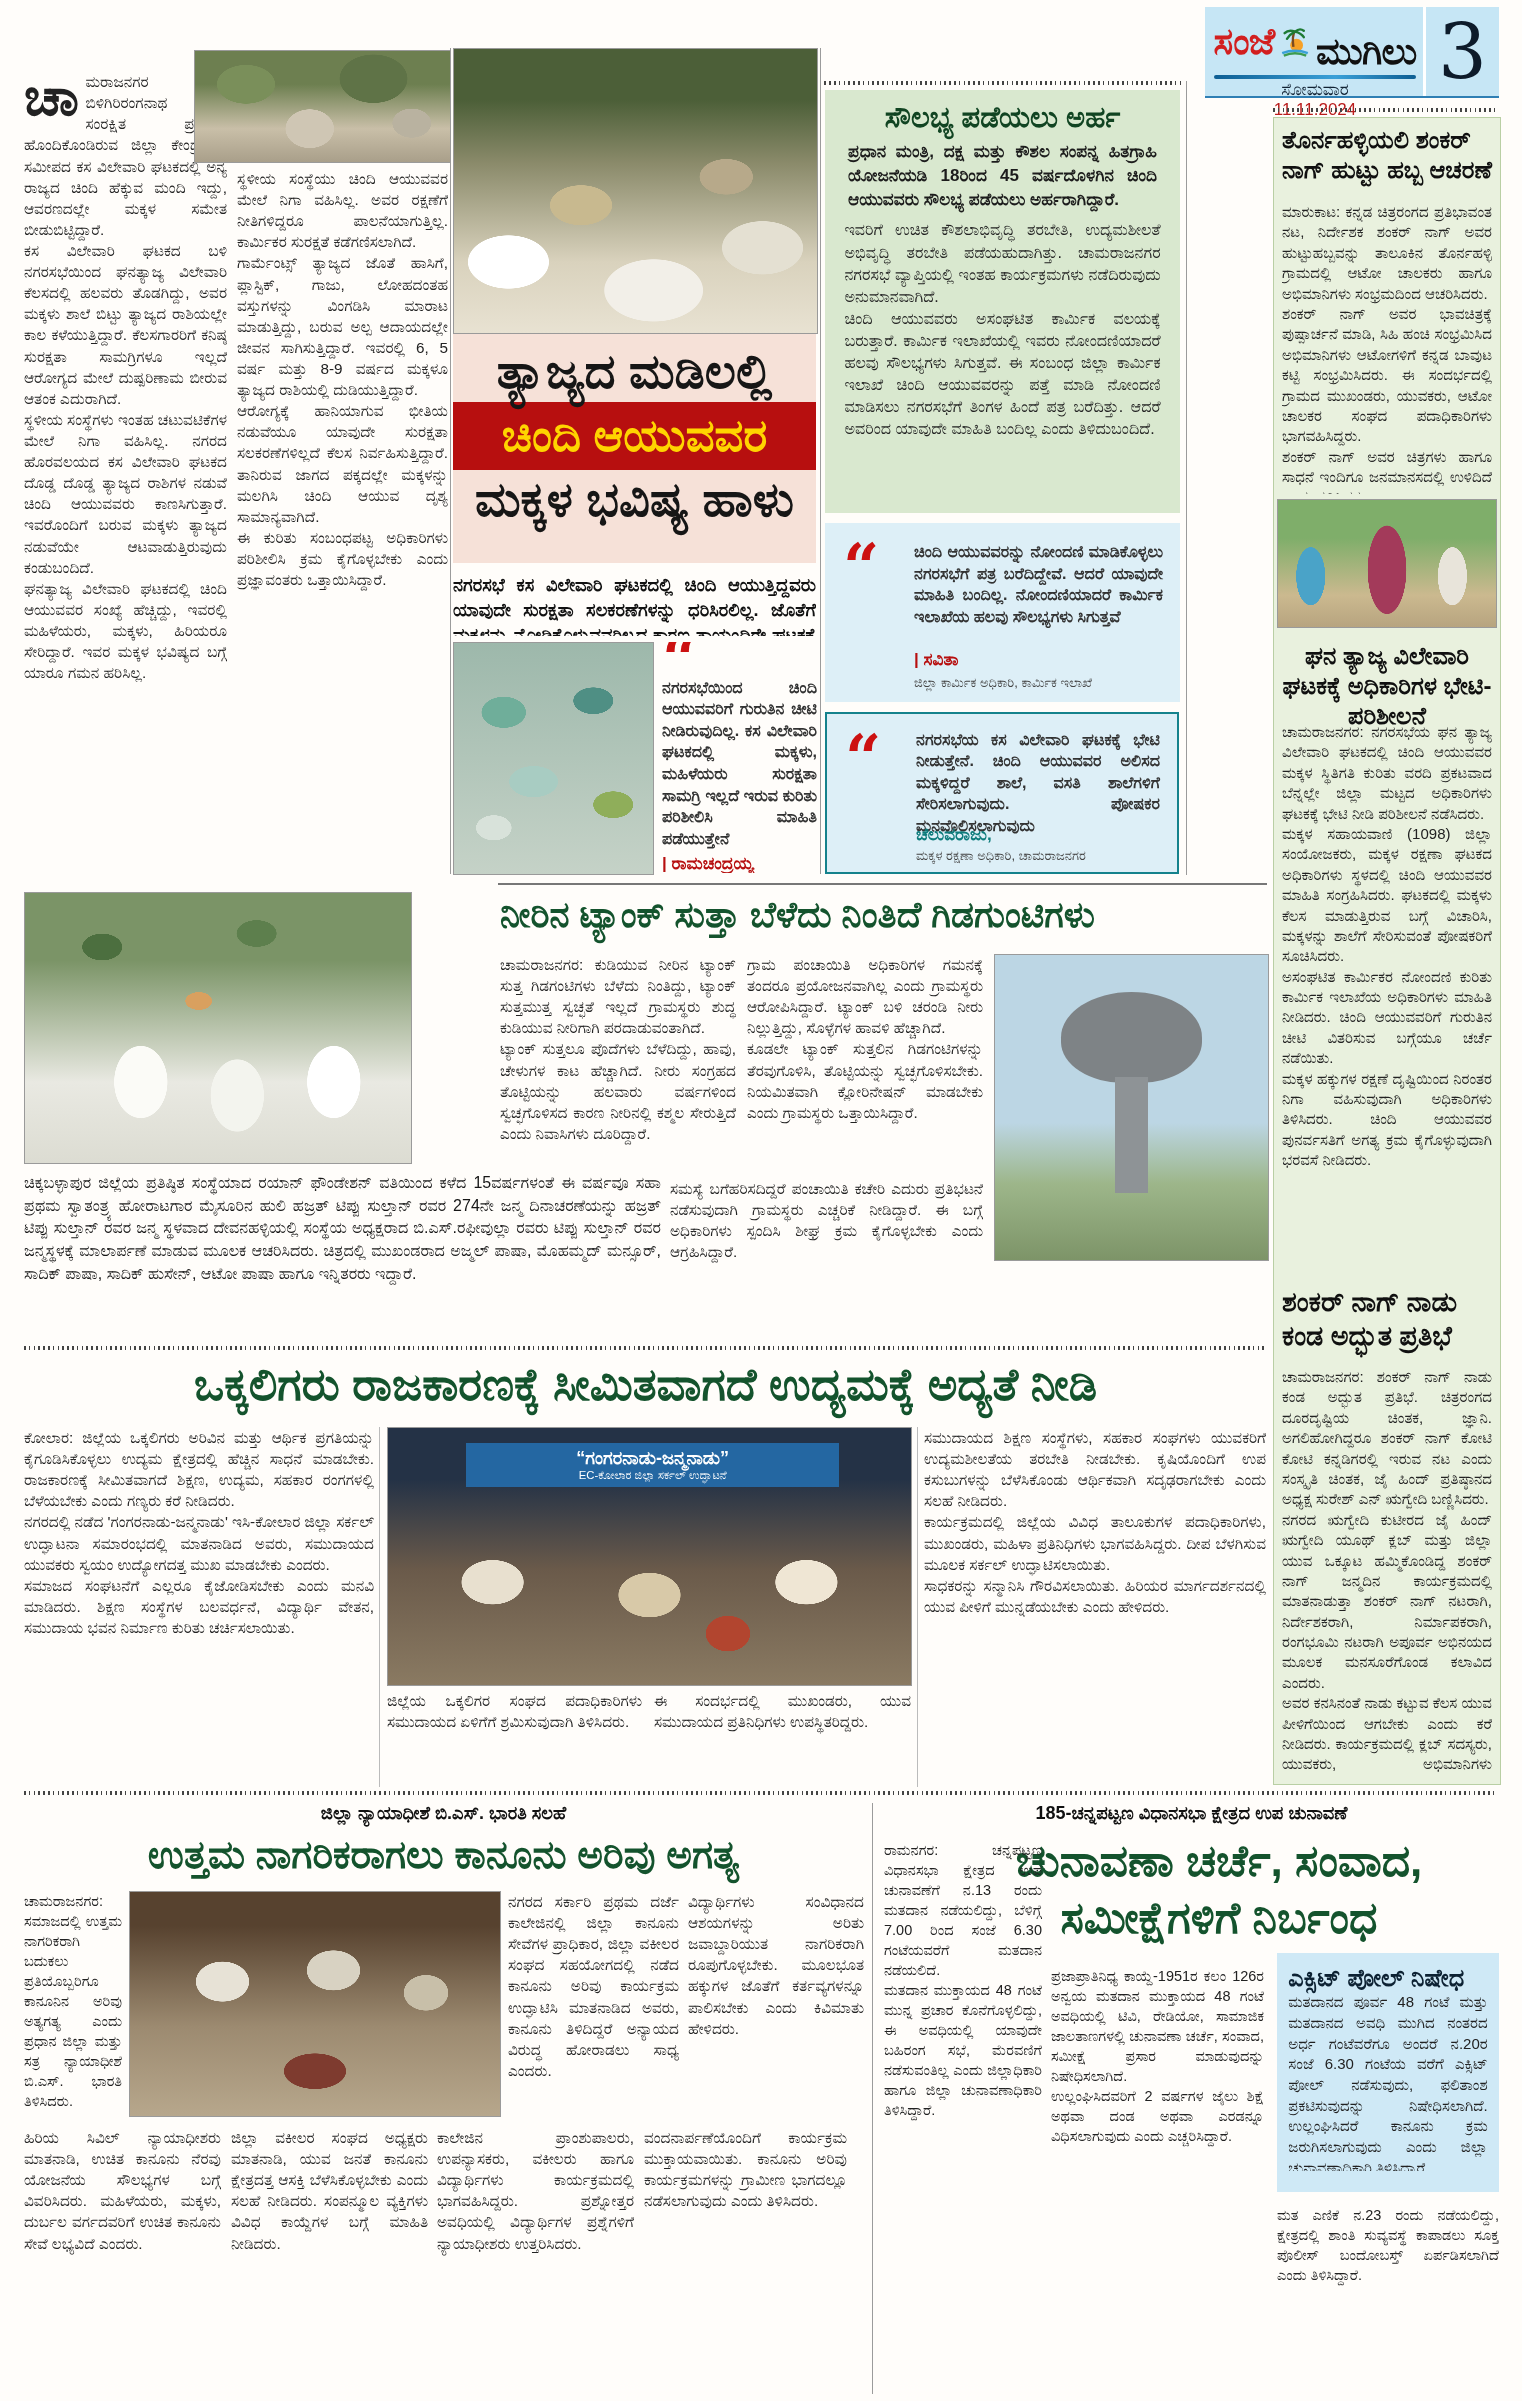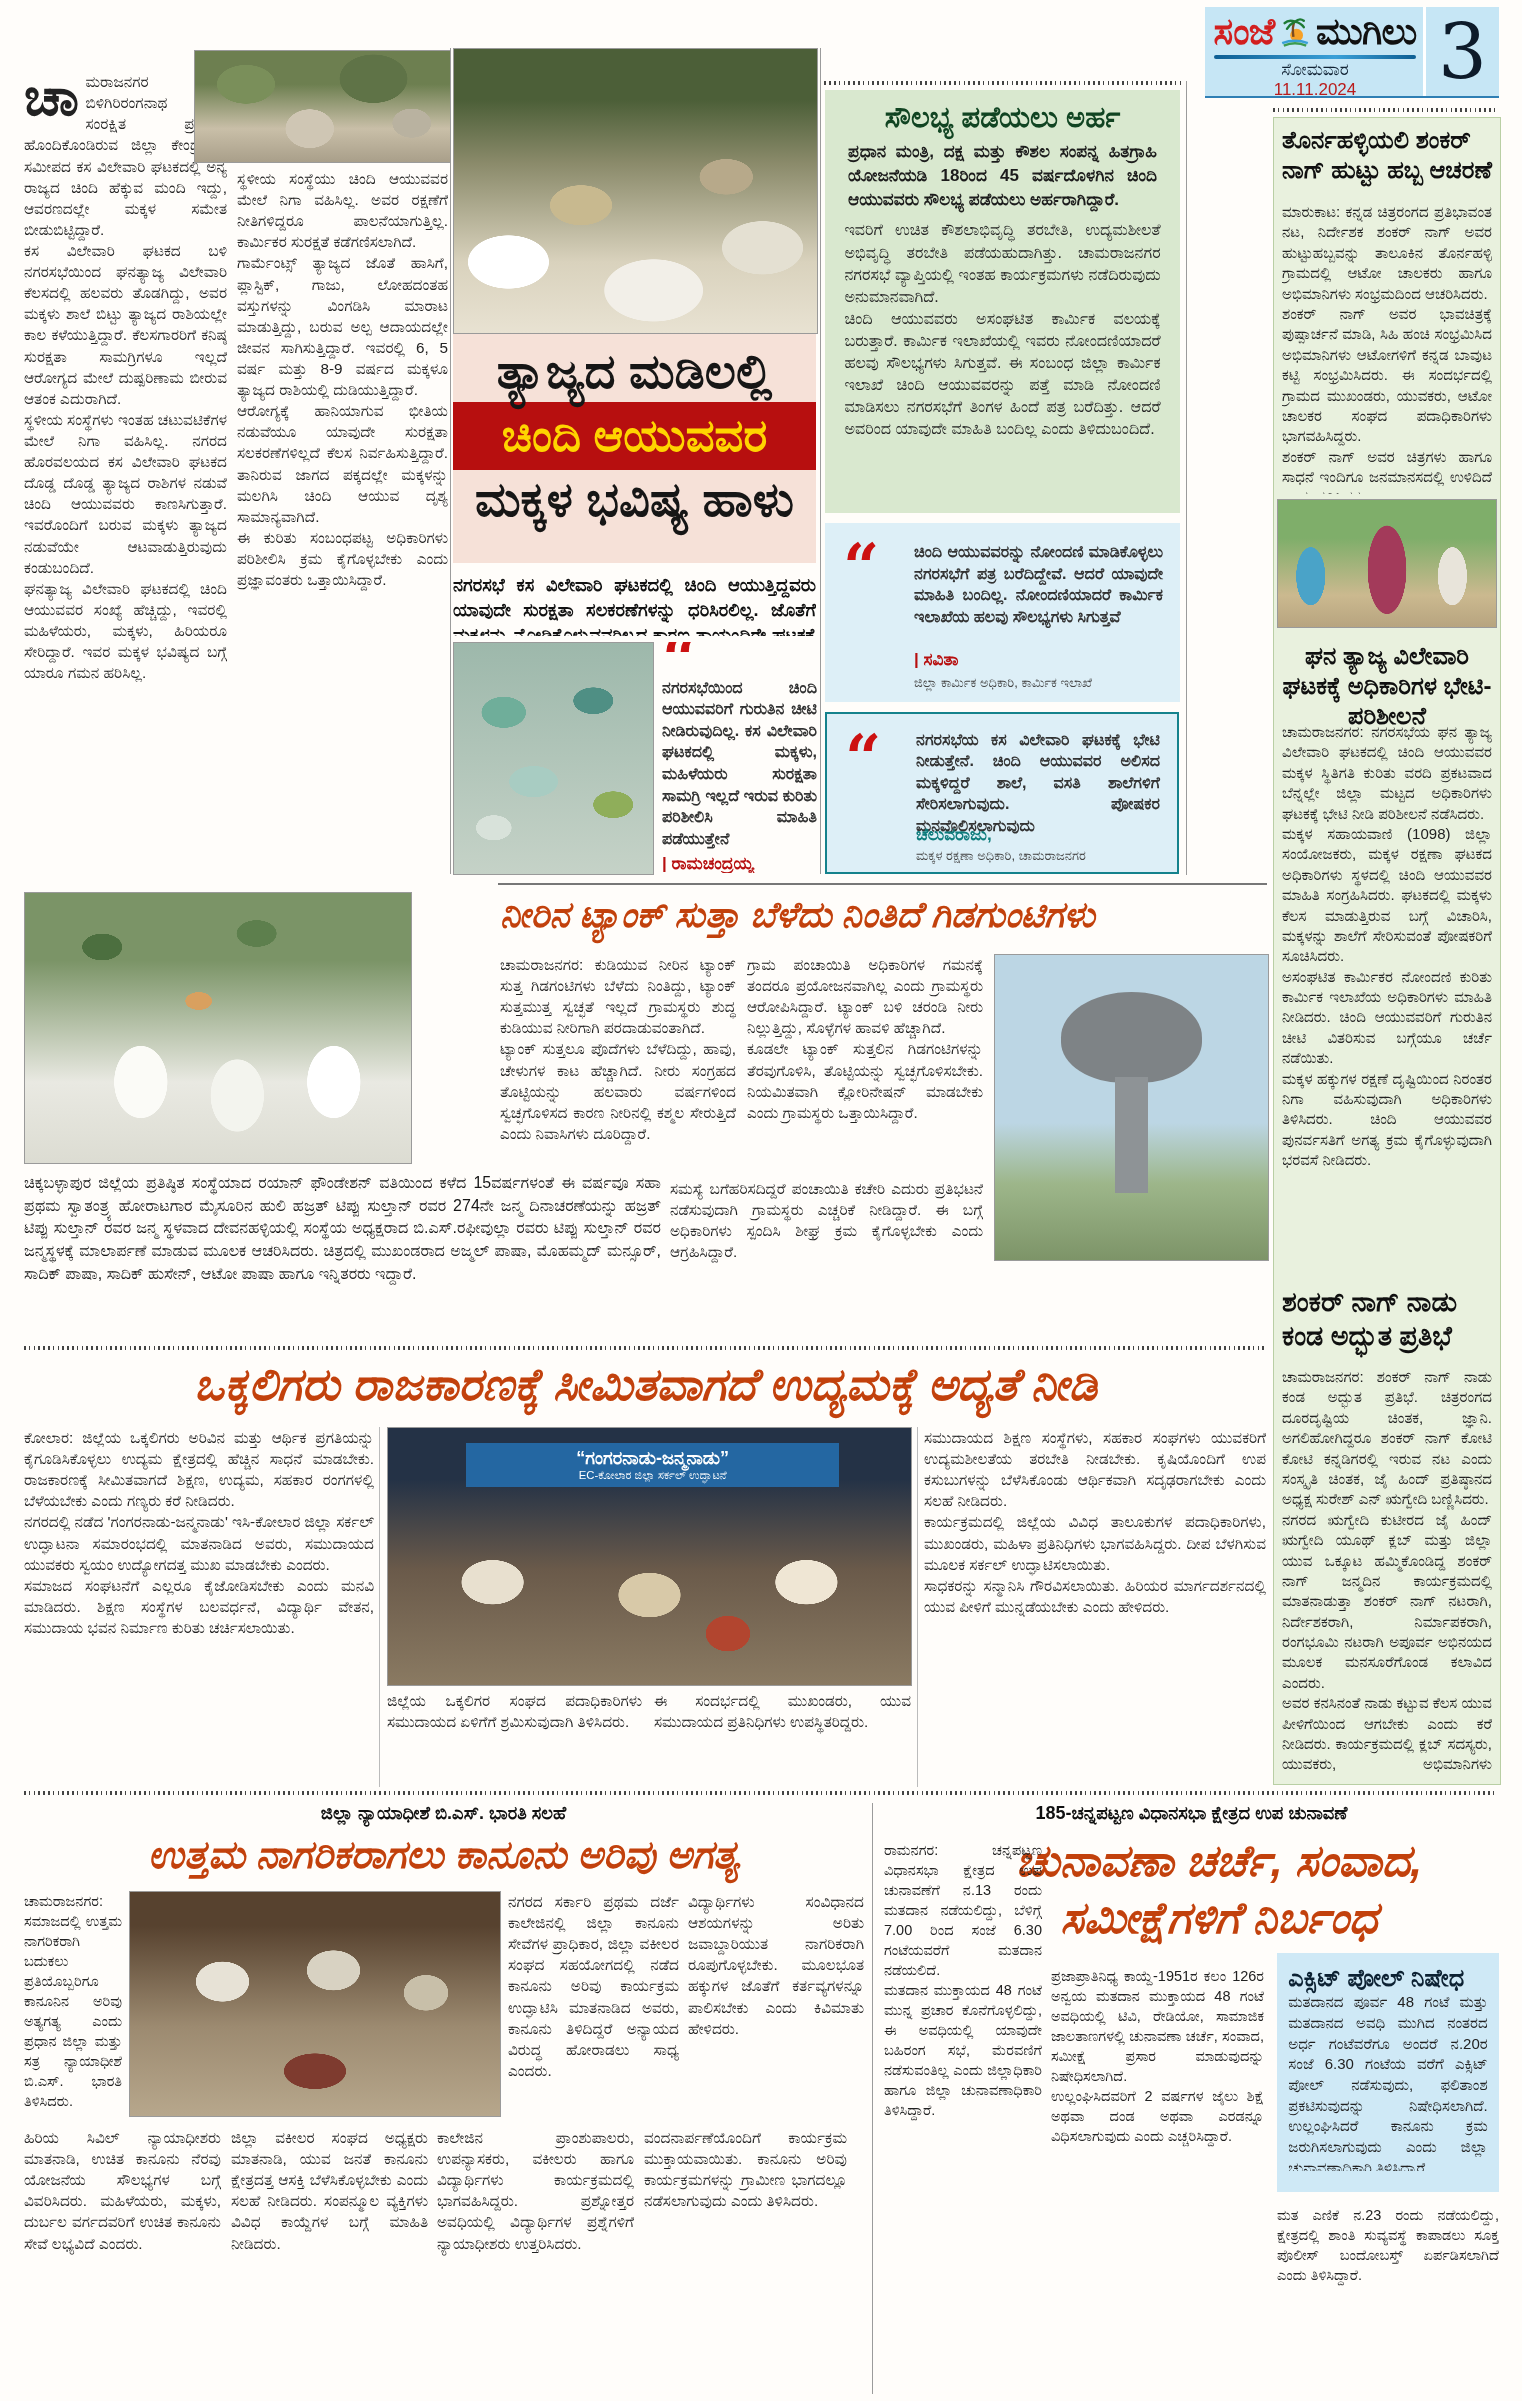--- a/index.html
+++ b/index.html
@@ -8,21 +8,21 @@
   .abs{position:absolute;}
   .photo{border:0.8px solid #9a9a9a;overflow:hidden;}
   .body-text{font-size:15.3px;line-height:1.38;text-align:justify;white-space:pre-line;overflow:hidden;color:#222;}
   .dotted{height:4px;background-image:repeating-linear-gradient(90deg,#444 0 1.6px,transparent 1.6px 4.8px);}
   .vrule{width:0.8px;background:#9b9b9b;}
   .center{text-align:center;}
   
   #masthead{background:#c6e6f5;border-bottom:2.4px solid #2f7fb4;}
   #brand{display:flex;align-items:center;justify-content:center;gap:4.8px;padding-top:4.8px;}
   #brand .red{color:#d21f1f;font-size:37px;font-weight:bold;letter-spacing:-0.8px;}
-  #brand .blk{color:#111;font-size:37px;font-weight:bold;letter-spacing:-0.8px;}
+  #brand .blk{color:#111;font-size:37px;font-weight:bold;letter-spacing:-0.8px;margin-top:20px;}
   #brand-underline{width:202px;height:4px;margin:1.6px auto 1.6px auto;
      background:linear-gradient(90deg,#0d5e93,#3aa0d8 60%,#0d5e93);border-radius:2.4px;}
   #mast-left{position:absolute;left:0;top:0;right:74px;bottom:0;}
   #mast-day{font-size:17px;color:#123;}
   #mast-date{font-size:17px;color:#b91c1c;}
   #page-num{position:absolute;right:0;top:0;width:73px;height:100%;border-left:3.2px solid #ffffff;
      display:flex;align-items:center;justify-content:center;font-family:"DejaVu Serif",serif;
      font-size:77px;color:#0d1b2a;}
   
   #lead-block{background:#f6e1d8;}
@@ -39,21 +39,21 @@
   .greenbox{background:#d9e8cf;}
   .bluebox{background:#ddeff7;}
   #facility-title{font-size:29px;font-weight:bold;text-align:center;color:#142;padding:11.3px 0 4.8px 0;}
   #facility-sub{font-size:17px;font-weight:bold;line-height:1.4;text-align:justify;}
   
   #rightcol{background:#e9f1de;border:0.8px solid #b9cfa4;}
   .r-head{font-weight:bold;font-size:24px;line-height:1.25;color:#101010;}
   .r-body{font-size:15px;line-height:1.36;text-align:justify;white-space:pre-line;overflow:hidden;color:#222;}
   
   .kicker{font-weight:bold;font-size:18px;color:#111;}
-  .big-h{font-weight:bold;color:#c2410c;font-style:italic;}
+  .big-h{font-weight:bold;color:#14532d;}
   
   #ph-pickers{background:
      radial-gradient(48px 32px at 20% 30%,#7a8f5a 0 60%,transparent 61%),
      radial-gradient(56px 40px at 70% 25%,#5f7347 0 60%,transparent 61%),
      radial-gradient(40px 32px at 45% 70%,#cfc6b4 0 60%,transparent 61%),
      radial-gradient(32px 24px at 85% 65%,#b9b2a0 0 60%,transparent 61%),
      linear-gradient(#6d7f50 30%,#c9bfa8 70%,#a99f8a);}
   #ph-lead{background:
      radial-gradient(73px 48px at 15% 75%,#ffffff 0 55%,transparent 56%),
      radial-gradient(89px 56px at 55% 85%,#f2efe8 0 55%,transparent 56%),

